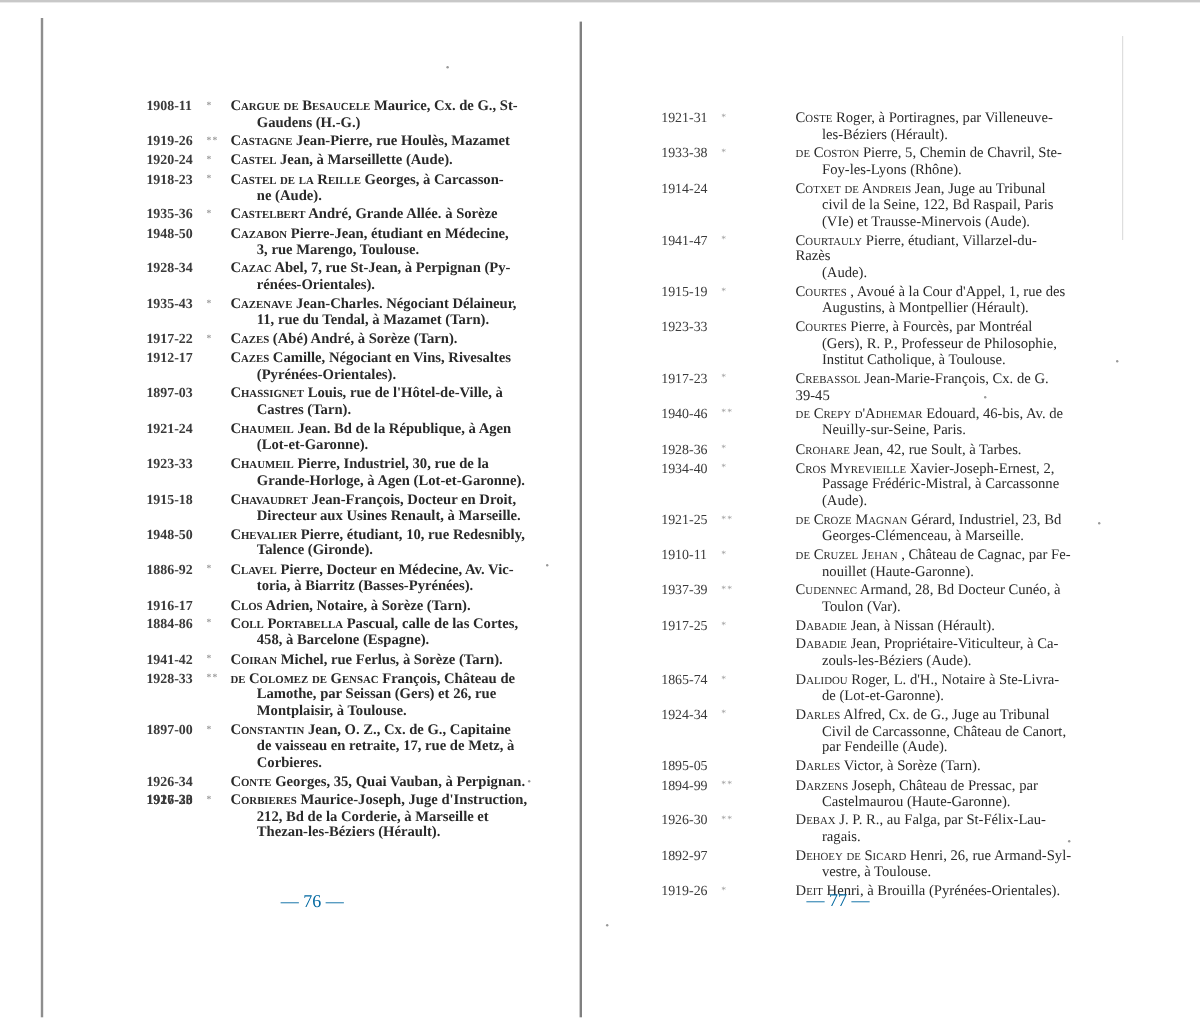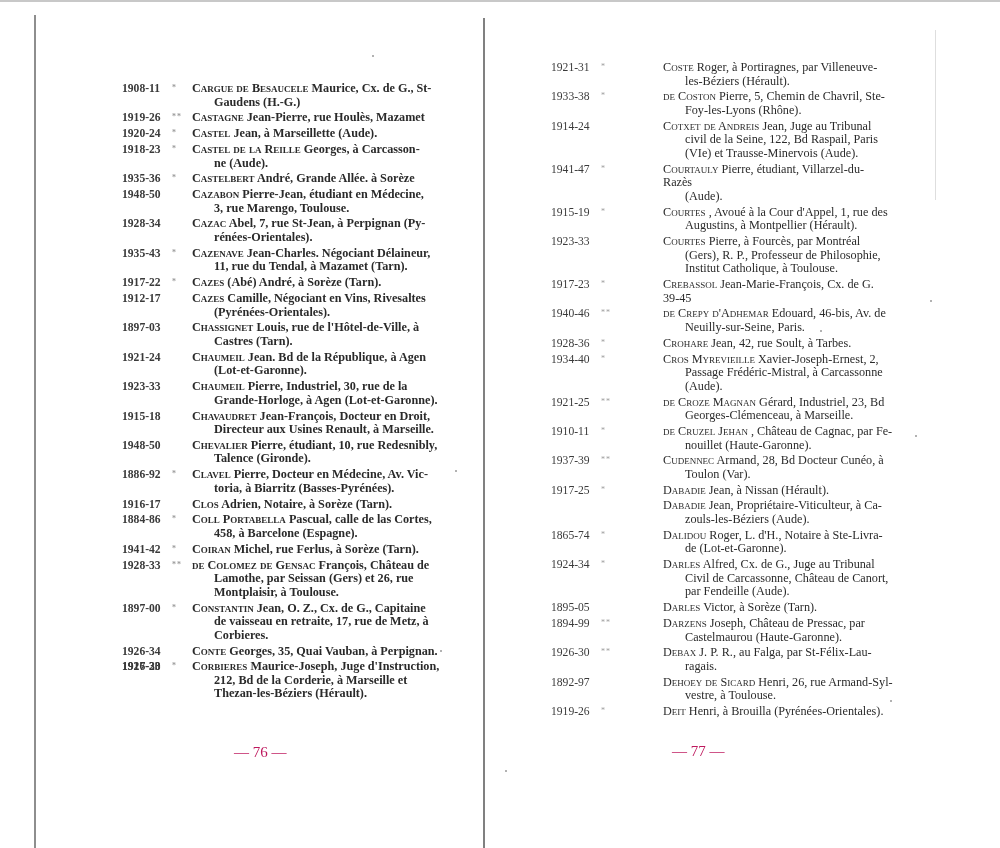--- a/index.html
+++ b/index.html
@@ -16,42 +16,42 @@
   .fold {
     position: absolute; width: 2px; background: #7a7a7a; opacity: 0.85;
   }
   .fold.left { left: 34px; top: 15px; height: 833px; }
   .fold.mid { left: 483px; top: 18px; height: 830px; background: #6a6a6a; }
   .fold.right { left: 935px; top: 30px; height: 170px; background: #d8d8d8; width: 1px; }
   .page {
     position: absolute;
   }
   .page.left { left: 122px; top: 82px; width: 322px; font-weight: bold; }
-  .page.right { left: 551px; top: 61px; width: 342px; }
+  .page.right { left: 551px; top: 92px; width: 342px; }
   .entry {
     position: relative;
     font-size: 12.2px;
     line-height: 13.6px;
     margin-bottom: 2.2px;
   }
   .years {
     position: absolute; left: 0; top: 0; width: 46px;
     font-size: 11.6px; color: #3a3a3a;
   }
   .mark {
     position: absolute; left: 50px; top: -1px; width: 18px;
     font-size: 8px; color: #9a9a9a; letter-spacing: 1px;
   }
   .page.left .text { margin-left: 70px; }
   .page.right .text { margin-left: 112px; }
   .text { text-indent: 0; }
   .text .cont { display: block; padding-left: 22px; }
   .name { font-variant: small-caps; }
   .pagenum {
-    position: absolute; font-size: 15px; color: #be185d;
+    position: absolute; font-size: 15px; color: #0369a1;
   }
   .pagenum.left { left: 234px; top: 744px; }
   .pagenum.right { left: 672px; top: 743px; }
   .speck { position: absolute; width: 2px; height: 2px; background: #999; border-radius: 1px; }
 </style>
 </head>
 <body>
 
 <div class="topline"></div>
 <div class="fold left"></div>

